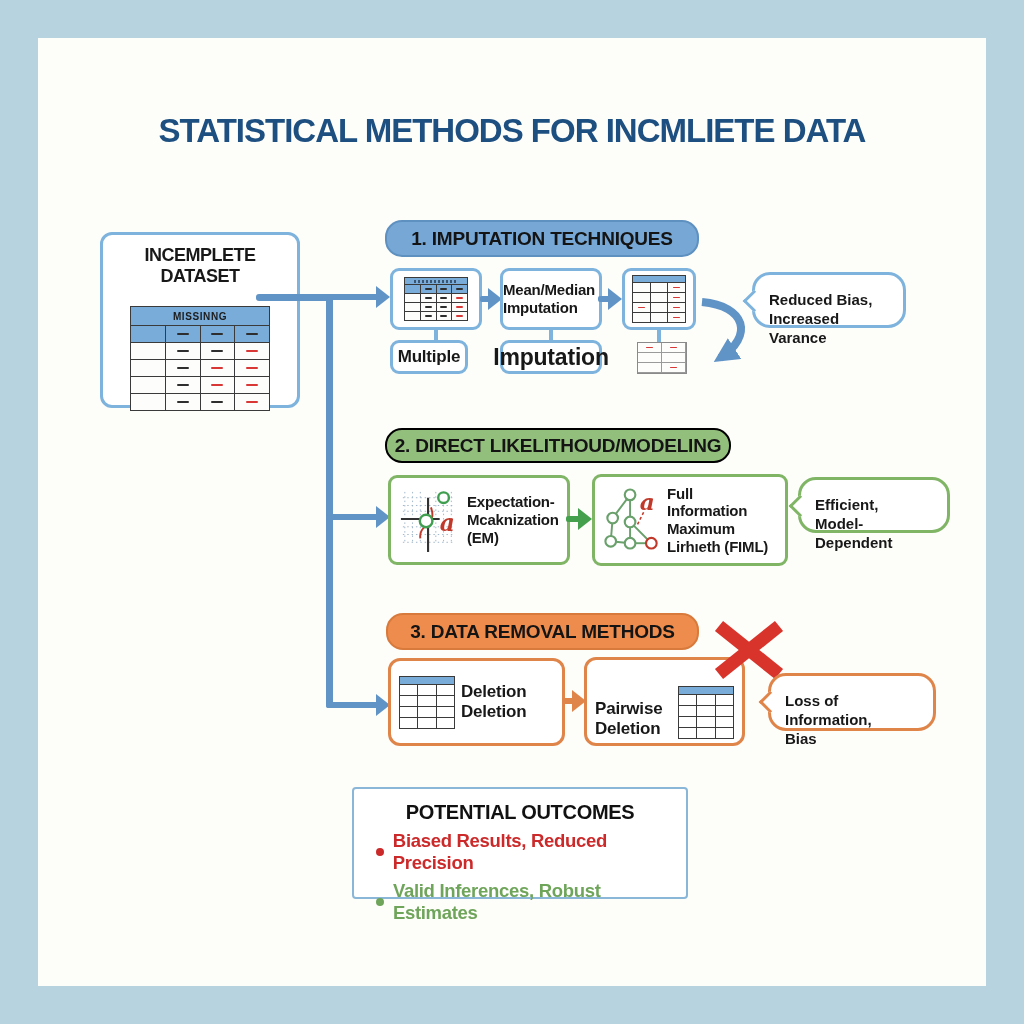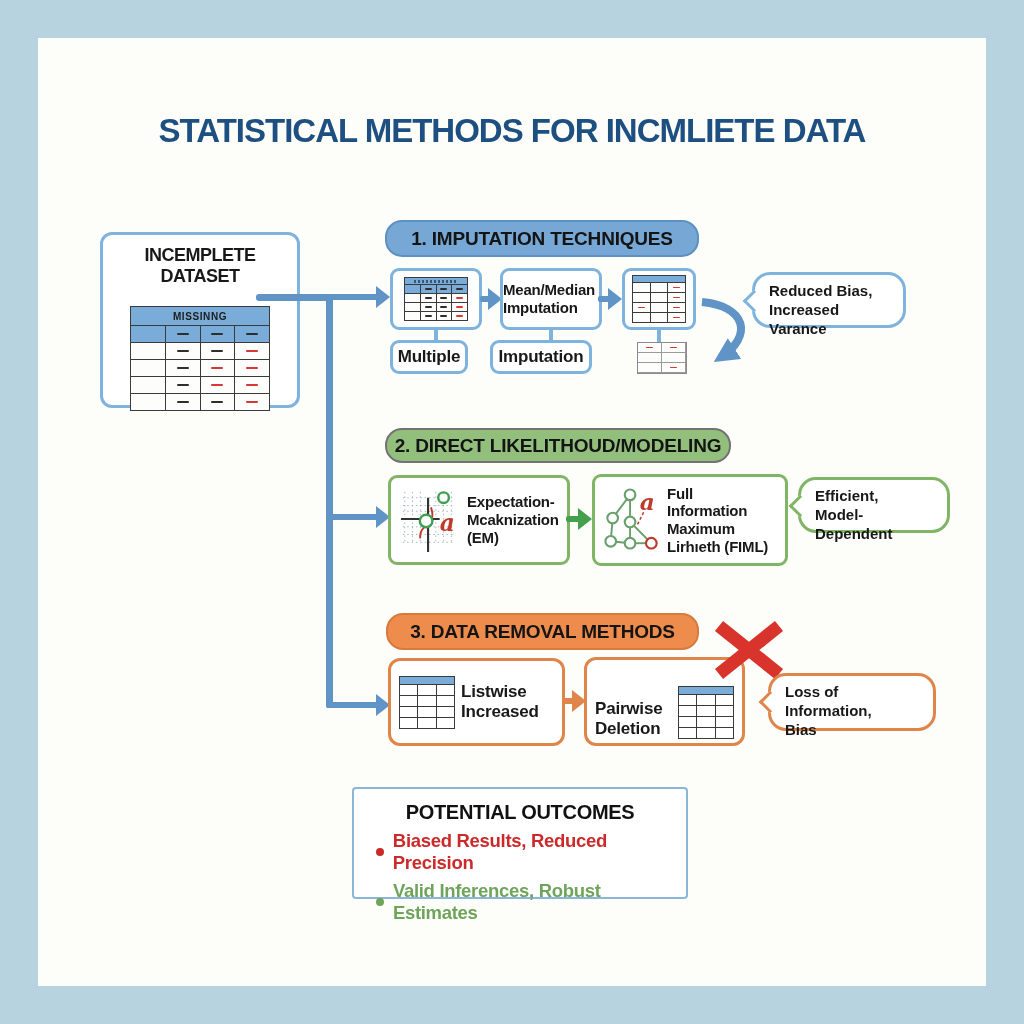--- a/index.html
+++ b/index.html
@@ -49,37 +49,37 @@
   .harrow{position:absolute;height:22px;}
   .harrow .shaft{position:absolute;left:0;right:11px;top:8px;height:6px;background:var(--c);border-radius:2px;}
   .harrow .head{position:absolute;right:0;top:0;width:0;height:0;
     border-top:11px solid transparent;border-bottom:11px solid transparent;border-left:14px solid var(--c);}
   .vstub{position:absolute;width:4px;background:var(--box_blue,#7db3dc);}
 
   
   .pill{position:absolute;border-radius:17px;display:flex;align-items:center;justify-content:center;
     font-size:19px;font-weight:700;letter-spacing:-0.2px;color:#141414;}
   .pill.blue{background:var(--pill_blue,#76a7d5);border:2px solid #5e90c0;}
-  .pill.green{background:var(--pill_green,#93bf7d);border:2px solid #737373;}
+  .pill.green{background:var(--pill_green,#93bf7d);border:2px solid #000000;}
   .pill.orange{background:var(--pill_orange,#ed8c4d);border:2px solid #d87a3c;}
 
   
   .node{position:absolute;background:#fff;border-radius:9px;box-sizing:border-box;
     display:flex;align-items:center;justify-content:center;text-align:center;
     font-weight:700;color:#181818;letter-spacing:-0.2px;}
   .node.bblue{border:3px solid var(--box_blue,#7db3dc);}
   .node.bgreen{border:3px solid var(--green,#7fb565);}
   .node.borange{border:3px solid var(--orange,#e0854a);}
   .node.row{gap:6px;padding:4px 8px;}
   .node .txt{flex:1;text-align:left;font-size:15px;line-height:1.18;}
   .node .txt.center{}
 
   
   .bubble{position:absolute;background:#fff;border:3px solid var(--bc);border-radius:18px;
-    box-sizing:border-box;padding:7px 10px 7px 14px;font-size:15px;font-weight:700;line-height:1.25;color:#181818;}
+    box-sizing:border-box;padding:16px 10px 7px 14px;font-size:15px;font-weight:700;line-height:1.25;color:#181818;}
   .bubble::before{content:'';position:absolute;left:-9px;top:18px;width:13px;height:13px;background:#fff;
     border-left:3px solid var(--bc);border-bottom:3px solid var(--bc);transform:rotate(45deg);}
 
   
   .outcomes{position:absolute;left:314px;top:749px;width:336px;height:112px;background:#fff;
     border:2px solid #8ab6d8;border-radius:4px;box-sizing:border-box;}
   .outcomes h2{margin:12px 0 6px 0;text-align:center;font-size:20px;font-weight:700;letter-spacing:-0.3px;color:#111;}
   .oline{display:flex;align-items:center;gap:9px;margin:6px 0 0 22px;font-size:18.5px;font-weight:700;letter-spacing:-0.3px;}
   .oline .dot{width:8px;height:8px;border-radius:50%;}
   .oline.pos{color:var(--positive_green,#6fa55a);}
@@ -258,21 +258,21 @@
           </div>
         </div>
     </div>
   </div>
 
   <div class="vstub" style="left:396px;top:292px;height:10px;"></div>
   <div class="node bblue" style="left:352px;top:302px;width:78px;height:34px;font-size:17px;">
     <span>Multiple</span>
   </div>
   <div class="vstub" style="left:511px;top:292px;height:10px;"></div>
-  <div class="node bblue" style="left:452px;top:302px;width:102px;height:34px;font-size:17px;">
+  <div class="node bblue" style="left:462px;top:302px;width:102px;height:34px;font-size:23px;">
     <span>Imputation</span>
   </div>
   <div class="vstub" style="left:619px;top:292px;height:12px;"></div>
   <div class="mini fragment" style="position:absolute;left:599px;top:304px;">
     <div class="tgrid" style="grid-template-columns: repeat(2, 1fr);">
         <div class="tcell">
           <span class="dash red"></span>
         </div>
         <div class="tcell">
           <span class="dash red"></span>
@@ -378,21 +378,21 @@
           <div class="tcell"></div>
           <div class="tcell"></div>
           <div class="tcell"></div>
           <div class="tcell"></div>
           <div class="tcell"></div>
           <div class="tcell"></div>
           <div class="tcell"></div>
           <div class="tcell"></div>
         </div>
     </div>
-    <div class="txt" style="font-size:17px;">Listwise Increased</div>
+    <div class="txt" style="font-size:17px;">Deletion Deletion</div>
   </div>
 
   <div class="harrow" style="left:524px;top:652px;width:24px;--c:var(--orange);">
     <div class="shaft"></div>
       <div class="head"></div>
     </div>
 
   <div class="node borange row" style="left:546px;top:619px;width:161px;height:89px;border-radius:12px;align-items:flex-end;">
     <div class="txt" style="font-size:17px;">Pairwise Deletion</div>
     <div class="mini icon-table">

